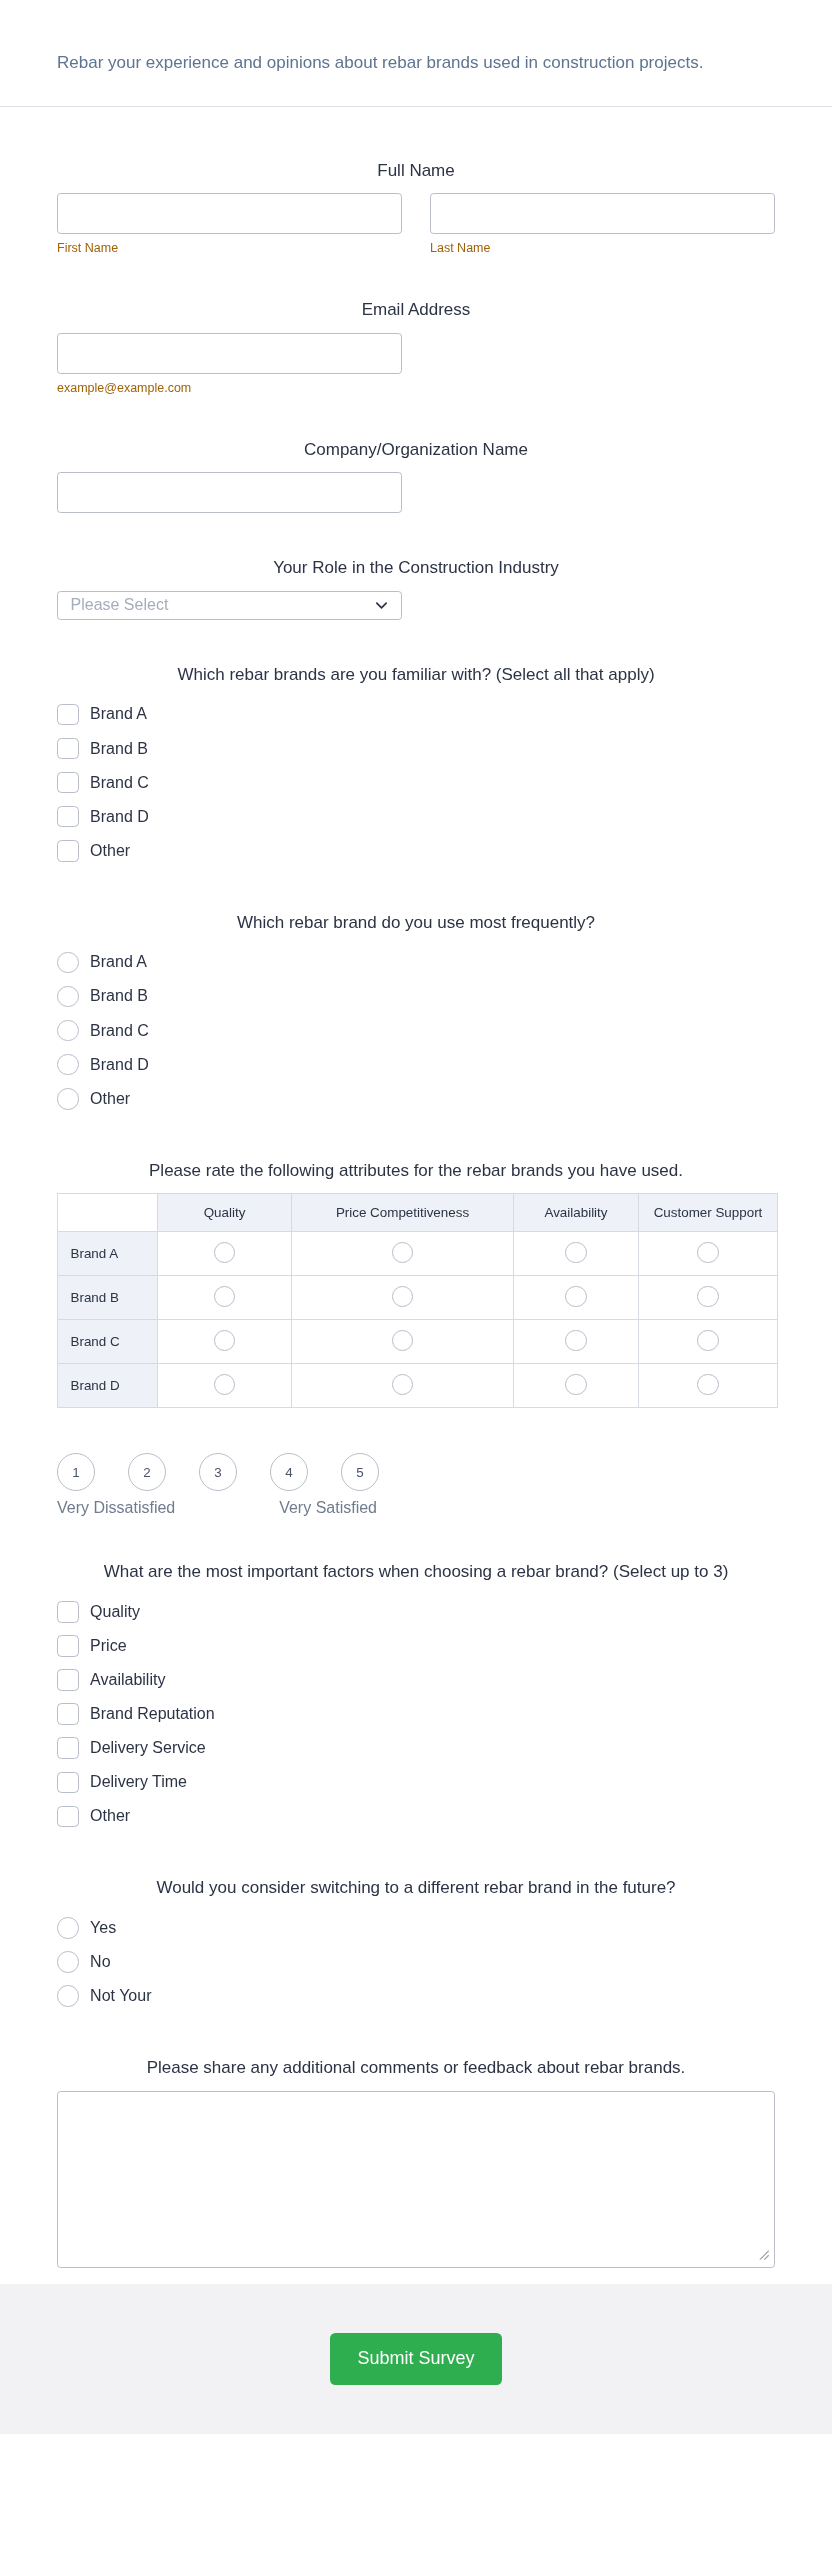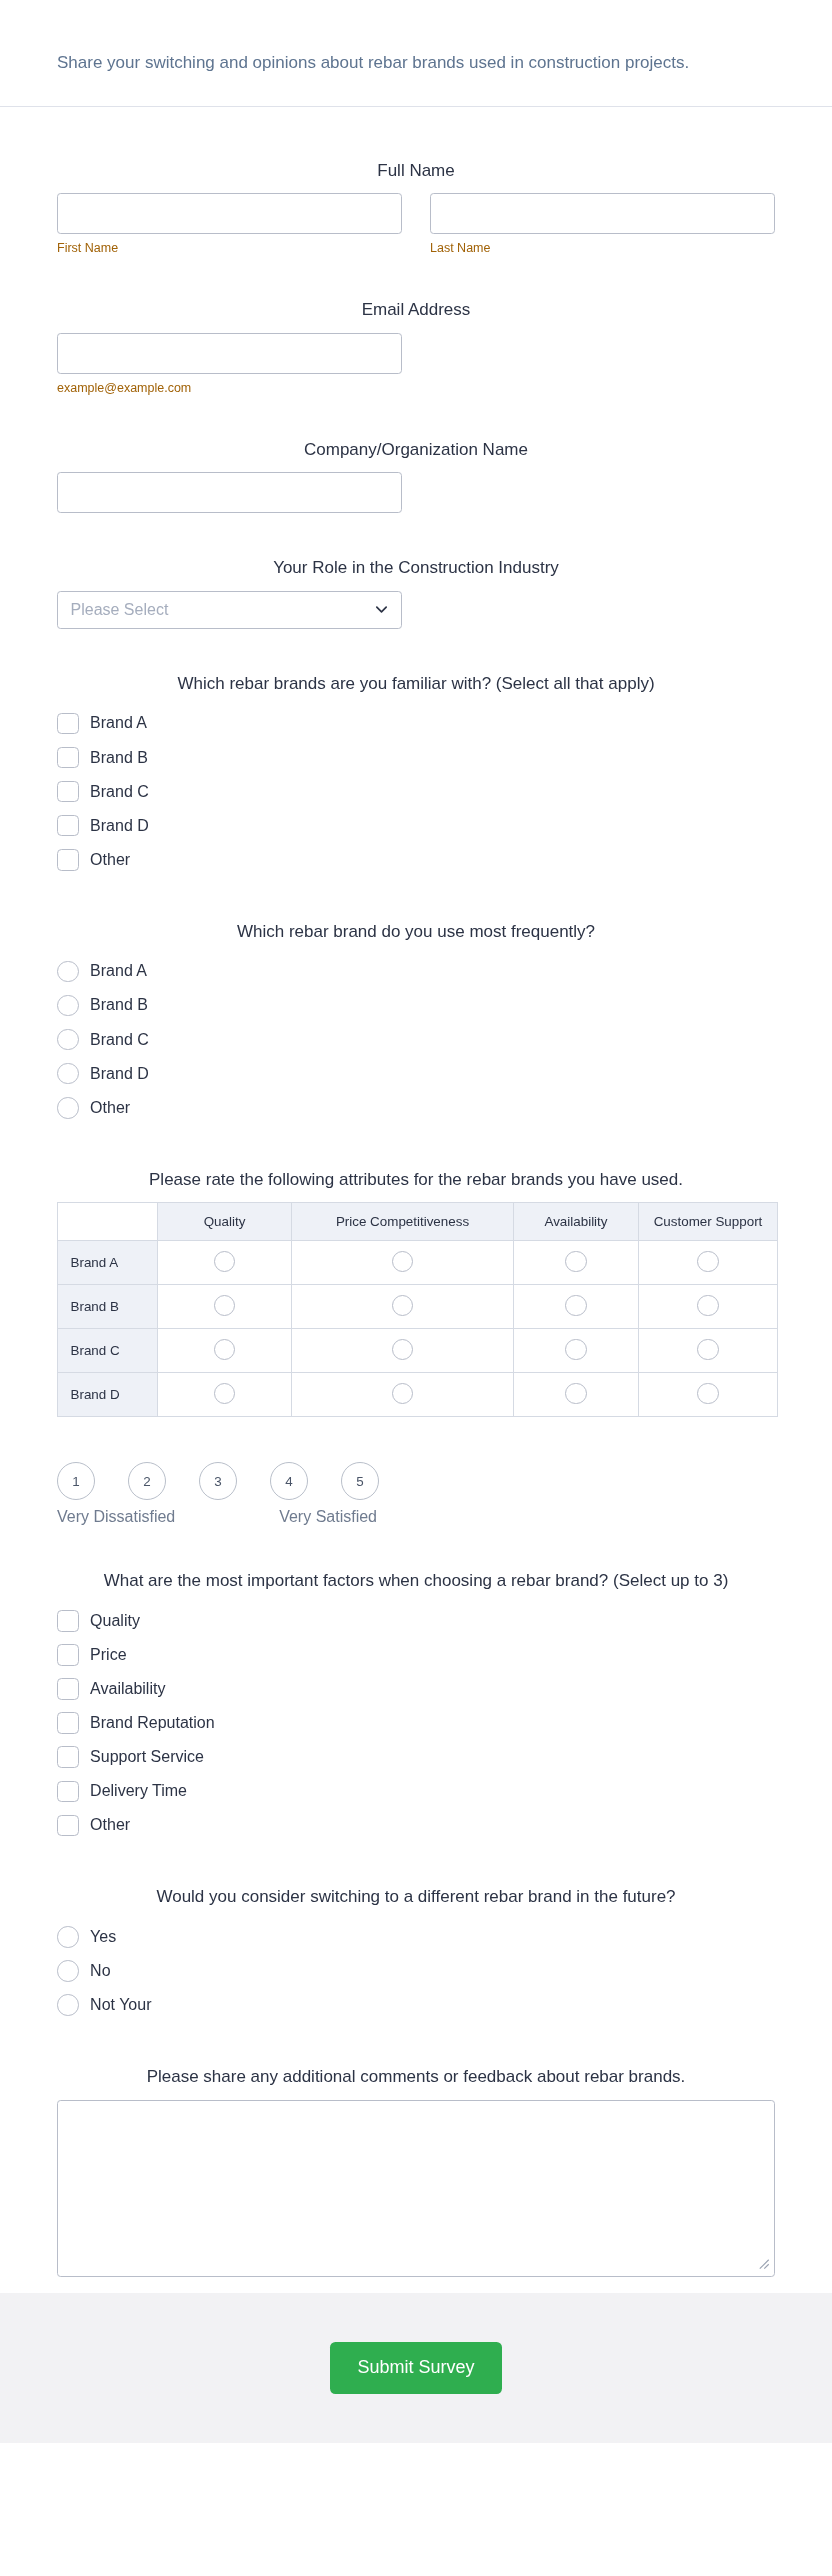--- a/index.html
+++ b/index.html
@@ -49,21 +49,21 @@
     font-size: 16px;
     font-family: inherit;
     color: #2c3345;
     outline: none;
     display: block;
   }
   .text-input.narrow { width: 345px; }
   .sublabel { font-size: 12.5px; color: #a16207; margin-top: 7.2px; }
   .select {
     width: 345px;
-    height: 38px;
+    height: 29px;
     border: 0.9px solid #b8bdc9;
     border-radius: 3.6px;
     display: flex;
     align-items: center;
     justify-content: space-between;
     padding: 0 12.5px;
     cursor: pointer;
     background: #fff;
   }
   .select-value { font-size: 16px; color: #a5adbd; }
@@ -182,21 +182,21 @@
     font-family: inherit;
     cursor: pointer;
   }
 </style>
 </head>
 <body>
 
 <div class="page">
 
   <header class="form-header">
-    <p class="form-subtitle">Share your switching and opinions about rebar brands used in construction projects.</p>
+    <p class="form-subtitle">Rebar your experience and opinions about rebar brands used in construction projects.</p>
   </header>
 
   <div class="divider"></div>
 
   <main class="form-body">
 
     <section class="question">
       <div class="q-label">Full Name</div>
       <div class="name-row">
         <div class="sub-field">
@@ -363,21 +363,21 @@
         <div class="option">
           <span class="checkbox"></span>
           <span class="option-label">Availability</span>
         </div>
         <div class="option">
           <span class="checkbox"></span>
           <span class="option-label">Brand Reputation</span>
         </div>
         <div class="option">
           <span class="checkbox"></span>
-          <span class="option-label">Support Service</span>
+          <span class="option-label">Delivery Service</span>
         </div>
         <div class="option">
           <span class="checkbox"></span>
           <span class="option-label">Delivery Time</span>
         </div>
         <div class="option">
           <span class="checkbox"></span>
           <span class="option-label">Other</span>
         </div>
       </div>

